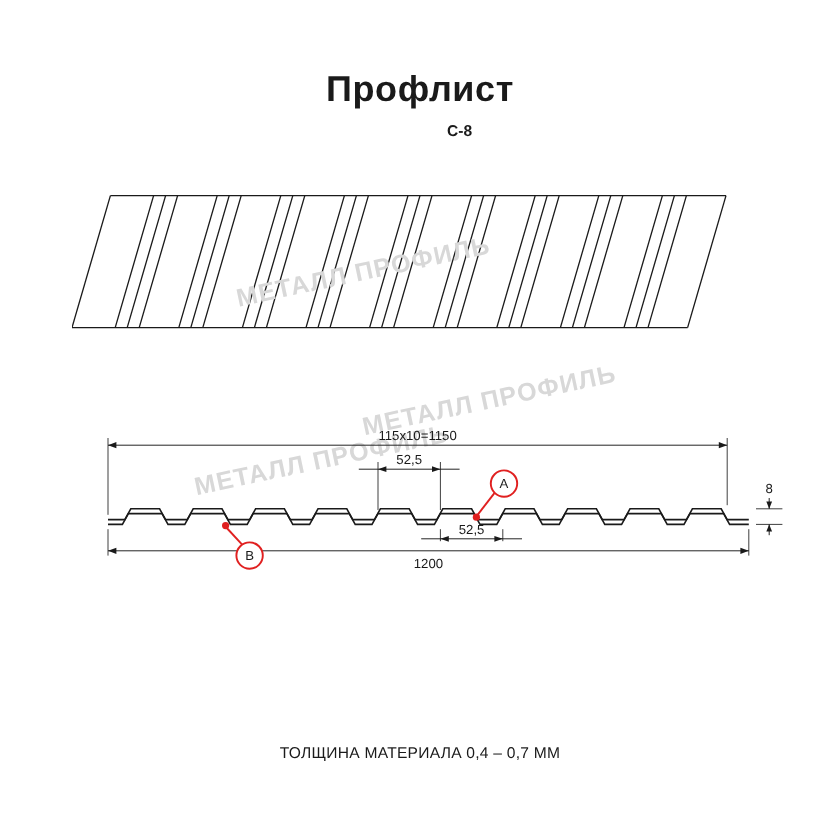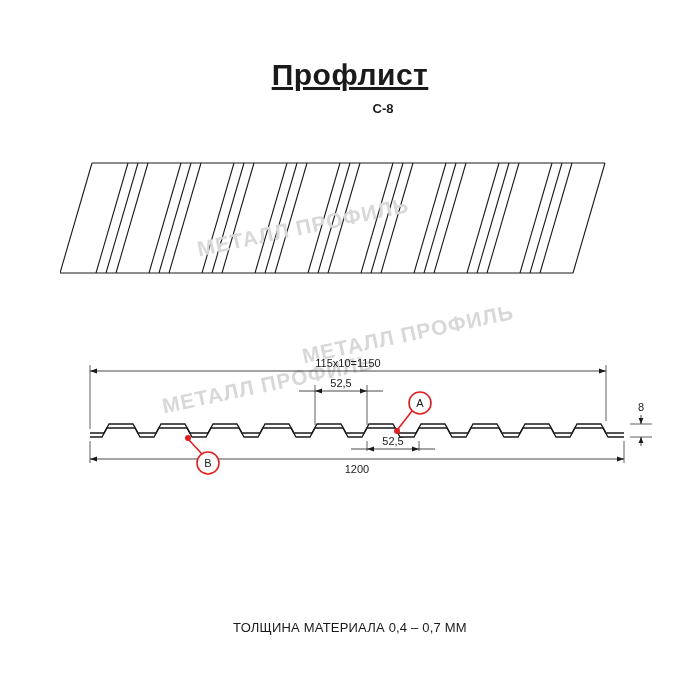--- a/index.html
+++ b/index.html
@@ -22,21 +22,20 @@
   .title {
     position: absolute;
     top: 58px;
     left: 0;
     width: 700px;
     text-align: center;
     font-size: 30px;
     font-weight: bold;
     letter-spacing: 0.5px;
     color: #1a1a1a;
-    text-decoration: underline;
   }
   .subtitle {
     position: absolute;
     top: 101px;
     left: 0;
     width: 700px;
     text-align: center;
     font-size: 13px;
     font-weight: bold;
     color: #1a1a1a;

